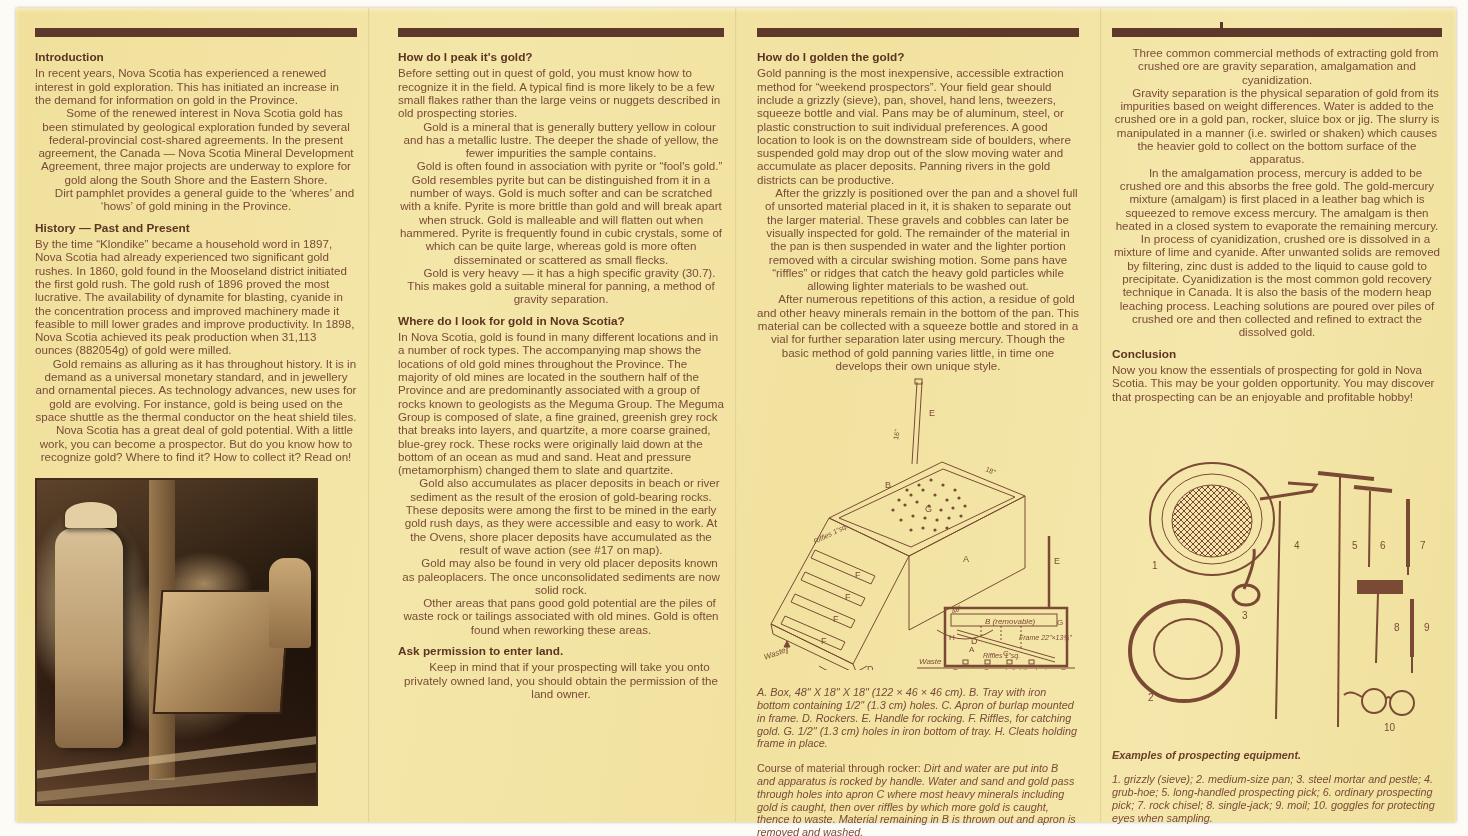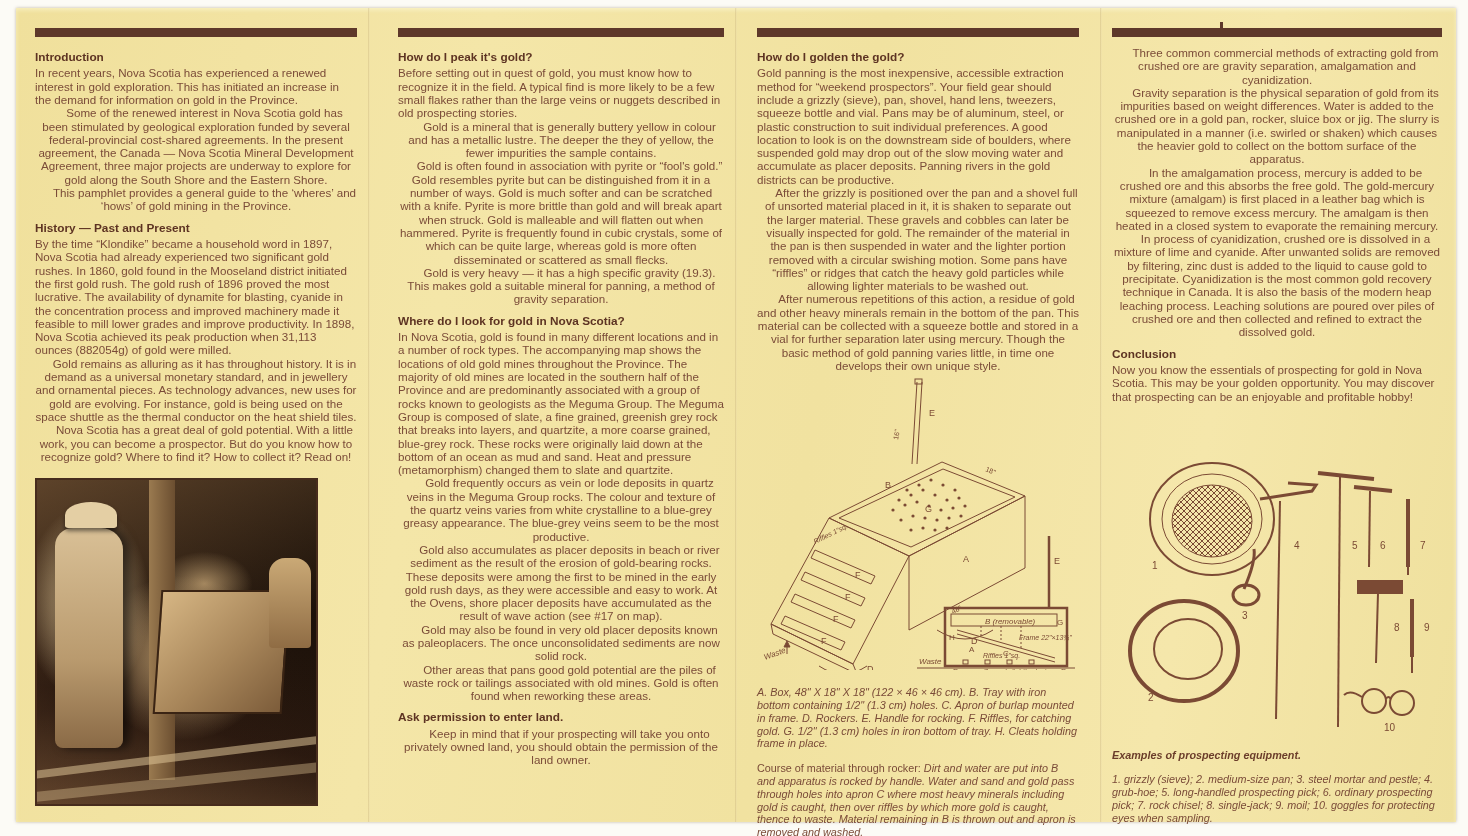--- a/index.html
+++ b/index.html
@@ -54,46 +54,45 @@
   <div class="fold" style="left:352px"></div>
   <div class="fold" style="left:719px"></div>
   <div class="fold" style="left:1084px"></div>
   <div class="regmark"></div>
 
   <div class="panel" style="left:19px;width:322px">
     <div class="bar"></div>
     <h3 class="head first">Introduction</h3>
     <p class="body">In recent years, Nova Scotia has experienced a renewed interest in gold exploration. This has initiated an increase in the demand for information on gold in the Province.</p>
     <p class="body ind">Some of the renewed interest in Nova Scotia gold has been stimulated by geological exploration funded by several federal-provincial cost-shared agreements. In the present agreement, the Canada — Nova Scotia Mineral Development Agreement, three major projects are underway to explore for gold along the South Shore and the Eastern Shore.</p>
-    <p class="body ind">This pamphlet provides a general guide to the ‘wheres’ and ‘hows’ of gold mining in the Province.</p>
+    <p class="body ind">Dirt pamphlet provides a general guide to the ‘wheres’ and ‘hows’ of gold mining in the Province.</p>
     <h3 class="head">History — Past and Present</h3>
     <p class="body">By the time “Klondike” became a household word in 1897, Nova Scotia had already experienced two significant gold rushes. In 1860, gold found in the Mooseland district initiated the first gold rush. The gold rush of 1896 proved the most lucrative. The availability of dynamite for blasting, cyanide in the concentration process and improved machinery made it feasible to mill lower grades and improve productivity. In 1898, Nova Scotia achieved its peak production when 31,113 ounces (882054g) of gold were milled.</p>
     <p class="body ind">Gold remains as alluring as it has throughout history. It is in demand as a universal monetary standard, and in jewellery and ornamental pieces. As technology advances, new uses for gold are evolving. For instance, gold is being used on the space shuttle as the thermal conductor on the heat shield tiles.</p>
     <p class="body ind">Nova Scotia has a great deal of gold potential. With a little work, you can become a prospector. But do you know how to recognize gold? Where to find it? How to collect it? Read on!</p>
     <div class="photo">
       <div class="timber"></div>
       <div class="miner"></div>
       <div class="helmet"></div>
       <div class="car"></div>
       <div class="miner2"></div>
       <div class="rail1"></div>
       <div class="rail2"></div>
     </div>
   </div>
 
   <div class="panel" style="left:382px;width:326px">
     <div class="bar"></div>
     <h3 class="head first">How do I peak it's gold?</h3>
     <p class="body">Before setting out in quest of gold, you must know how to recognize it in the field. A typical find is more likely to be a few small flakes rather than the large veins or nuggets described in old prospecting stories.</p>
-    <p class="body ind">Gold is a mineral that is generally buttery yellow in colour and has a metallic lustre. The deeper the they of yellow, the fewer impurities the sample contains.</p>
+    <p class="body ind">Gold is a mineral that is generally buttery yellow in colour and has a metallic lustre. The deeper the shade of yellow, the fewer impurities the sample contains.</p>
     <p class="body ind">Gold is often found in association with pyrite or “fool's gold.” Gold resembles pyrite but can be distinguished from it in a number of ways. Gold is much softer and can be scratched with a knife. Pyrite is more brittle than gold and will break apart when struck. Gold is malleable and will flatten out when hammered. Pyrite is frequently found in cubic crystals, some of which can be quite large, whereas gold is more often disseminated or scattered as small flecks.</p>
-    <p class="body ind">Gold is very heavy — it has a high specific gravity (19.3). This makes gold a suitable mineral for panning, a method of gravity separation.</p>
+    <p class="body ind">Gold is very heavy — it has a high specific gravity (30.7). This makes gold a suitable mineral for panning, a method of gravity separation.</p>
     <h3 class="head">Where do I look for gold in Nova Scotia?</h3>
     <p class="body">In Nova Scotia, gold is found in many different locations and in a number of rock types. The accompanying map shows the locations of old gold mines throughout the Province. The majority of old mines are located in the southern half of the Province and are predominantly associated with a group of rocks known to geologists as the Meguma Group. The Meguma Group is composed of slate, a fine grained, greenish grey rock that breaks into layers, and quartzite, a more coarse grained, blue-grey rock. These rocks were originally laid down at the bottom of an ocean as mud and sand. Heat and pressure (metamorphism) changed them to slate and quartzite.</p>
-    <p class="body ind">Gold frequently occurs as vein or lode deposits in quartz veins in the Meguma Group rocks. The colour and texture of the quartz veins varies from white crystalline to a blue-grey greasy appearance. The blue-grey veins seem to be the most productive.</p>
     <p class="body ind">Gold also accumulates as placer deposits in beach or river sediment as the result of the erosion of gold-bearing rocks. These deposits were among the first to be mined in the early gold rush days, as they were accessible and easy to work. At the Ovens, shore placer deposits have accumulated as the result of wave action (see #17 on map).</p>
     <p class="body ind">Gold may also be found in very old placer deposits known as paleoplacers. The once unconsolidated sediments are now solid rock.</p>
     <p class="body ind">Other areas that pans good gold potential are the piles of waste rock or tailings associated with old mines. Gold is often found when reworking these areas.</p>
     <h3 class="head">Ask permission to enter land.</h3>
     <p class="body ind">Keep in mind that if your prospecting will take you onto privately owned land, you should obtain the permission of the land owner.</p>
   </div>
 
   <div class="panel" style="left:741px;width:322px">
     <div class="bar"></div>
     <h3 class="head first">How do I golden the gold?</h3>

